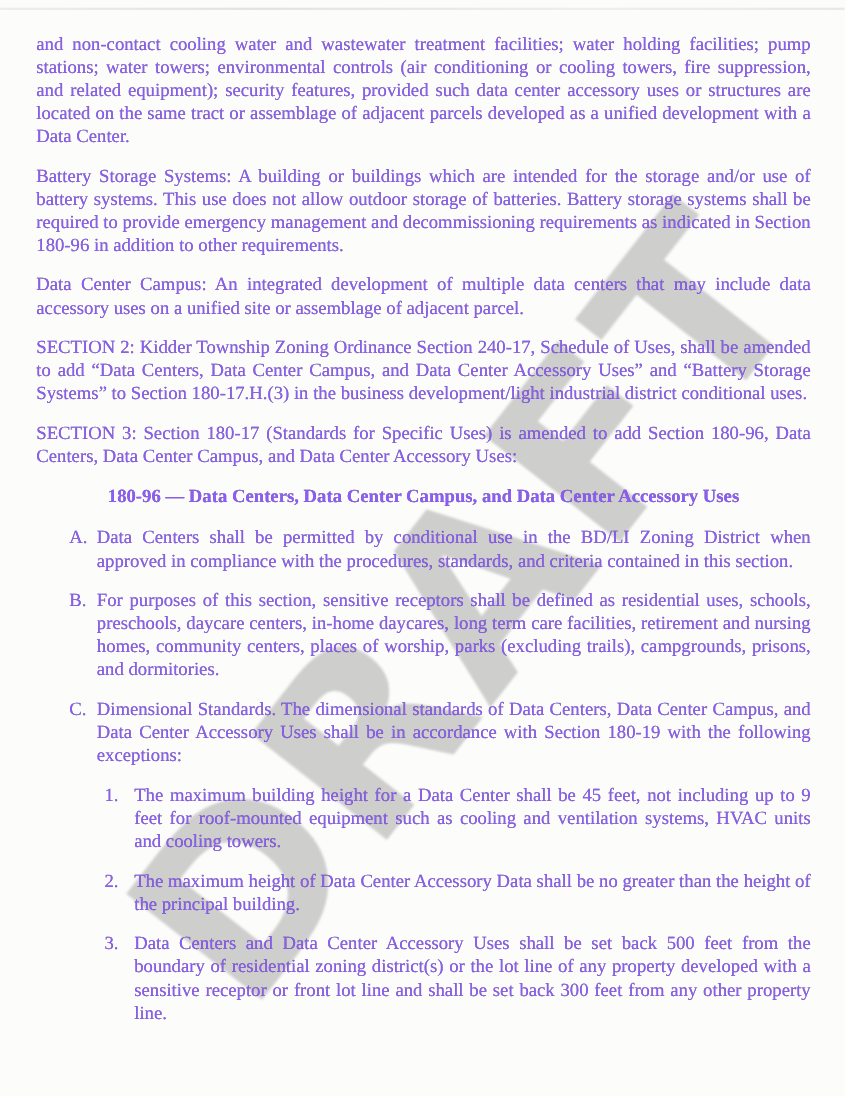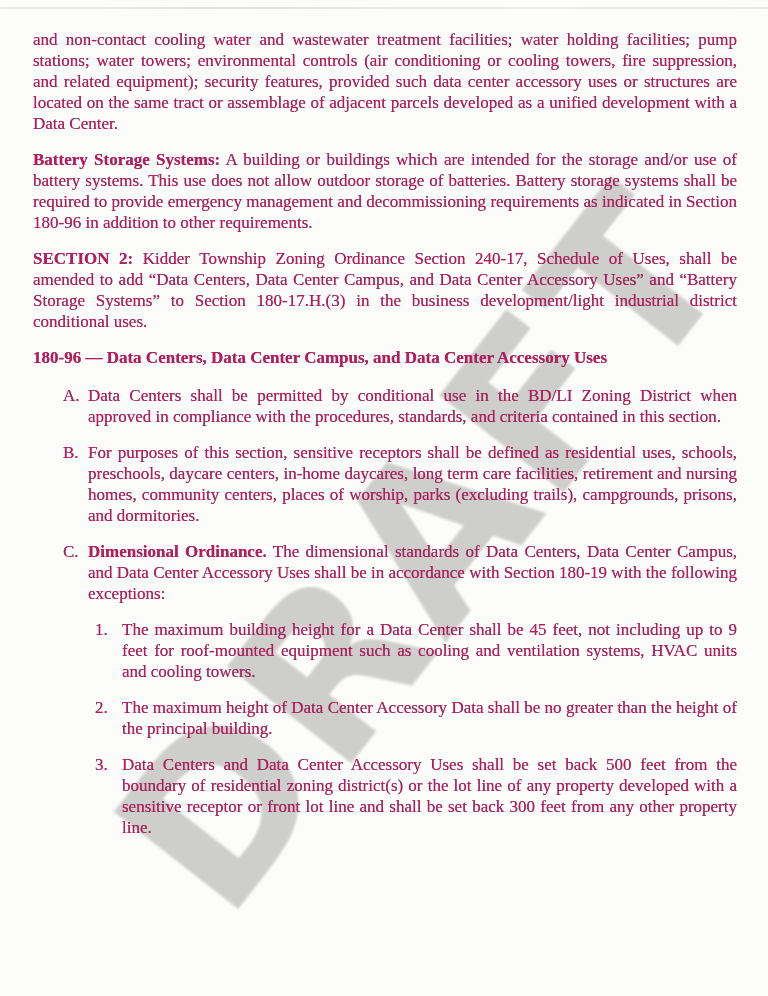--- a/index.html
+++ b/index.html
@@ -35,34 +35,34 @@
     color: rgba(60, 60, 60, 0.24);
     white-space: nowrap;
     filter: blur(1.2px);
     z-index: 1;
     user-select: none;
   }
   .page {
     position: relative;
     z-index: 3;
     padding: 29px 31px 0 33px;
-    color: #be185d;
+    color: #8b5cf6;
     font-size: 17px;
     line-height: 21px;
     text-shadow: 0 0 0.4px rgba(20,20,20,0.6);
   }
   p.block {
     margin: 0 0 15px 0;
     text-align: justify;
   }
-  .bold { font-weight: 700; }
+  .bold { font-weight: 400; }
   .heading {
     margin: 0 0 17px 0;
     font-weight: 700;
-    text-align: left;
+    text-align: center;
   }
   .li-row {
     display: flex;
     margin: 0 0 15px 0;
   }
   .li-alpha { margin-left: 30px; }
   .li-num   { margin-left: 62px; }
   .li-alpha .marker { flex: none; width: 25px; }
   .li-num   .marker { flex: none; width: 27px; }
   .li-body {
@@ -76,39 +76,41 @@
 <div class="scan-line"></div>
 
 <div class="watermark">DRAFT</div>
 
 <div class="page">
 
   <p class="block">and non-contact cooling water and wastewater treatment facilities; water holding facilities; pump stations; water towers; environmental controls (air conditioning or cooling towers, fire suppression, and related equipment); security features, provided such data center accessory uses or structures are located on the same tract or assemblage of adjacent parcels developed as a unified development with a Data Center.</p>
 
   <p class="block"><span class="bold">Battery Storage Systems:</span><span> A building or buildings which are intended for the storage and/or use of battery systems. This use does not allow outdoor storage of batteries. Battery storage systems shall be required to provide emergency management and decommissioning requirements as indicated in Section 180-96 in addition to other requirements.</span></p>
 
+  <p class="block"><span class="bold">Data Center Campus:</span><span> An integrated development of multiple data centers that may include data accessory uses on a unified site or assemblage of adjacent parcel.</span></p>
 
   <p class="block"><span class="bold">SECTION 2:</span><span> Kidder Township Zoning Ordinance Section 240-17, Schedule of Uses, shall be amended to add “Data Centers, Data Center Campus, and Data Center Accessory Uses” and “Battery Storage Systems” to Section 180-17.H.(3) in the business development/light industrial district conditional uses.</span></p>
 
+  <p class="block"><span class="bold">SECTION 3:</span><span> Section 180-17 (Standards for Specific Uses) is amended to add Section 180-96, Data Centers, Data Center Campus, and Data Center Accessory Uses:</span></p>
 
   <p class="heading">180-96 — Data Centers, Data Center Campus, and Data Center Accessory Uses</p>
 
   <div class="li-row li-alpha">
     <span class="marker">A.</span>
     <span class="li-body">Data Centers shall be permitted by conditional use in the BD/LI Zoning District when approved in compliance with the procedures, standards, and criteria contained in this section.</span>
   </div>
 
   <div class="li-row li-alpha">
     <span class="marker">B.</span>
     <span class="li-body">For purposes of this section, sensitive receptors shall be defined as residential uses, schools, preschools, daycare centers, in-home daycares, long term care facilities, retirement and nursing homes, community centers, places of worship, parks (excluding trails), campgrounds, prisons, and dormitories.</span>
   </div>
 
   <div class="li-row li-alpha">
     <span class="marker">C.</span>
-    <span class="li-body"><span class="bold">Dimensional Ordinance.</span><span> The dimensional standards of Data Centers, Data Center Campus, and Data Center Accessory Uses shall be in accordance with Section 180-19 with the following exceptions:</span></span>
+    <span class="li-body"><span class="bold">Dimensional Standards.</span><span> The dimensional standards of Data Centers, Data Center Campus, and Data Center Accessory Uses shall be in accordance with Section 180-19 with the following exceptions:</span></span>
   </div>
 
   <div class="li-row li-num">
     <span class="marker">1.</span>
     <span class="li-body">The maximum building height for a Data Center shall be 45 feet, not including up to 9 feet for roof-mounted equipment such as cooling and ventilation systems, HVAC units and cooling towers.</span>
   </div>
 
   <div class="li-row li-num">
     <span class="marker">2.</span>
     <span class="li-body">The maximum height of Data Center Accessory Data shall be no greater than the height of the principal building.</span>

